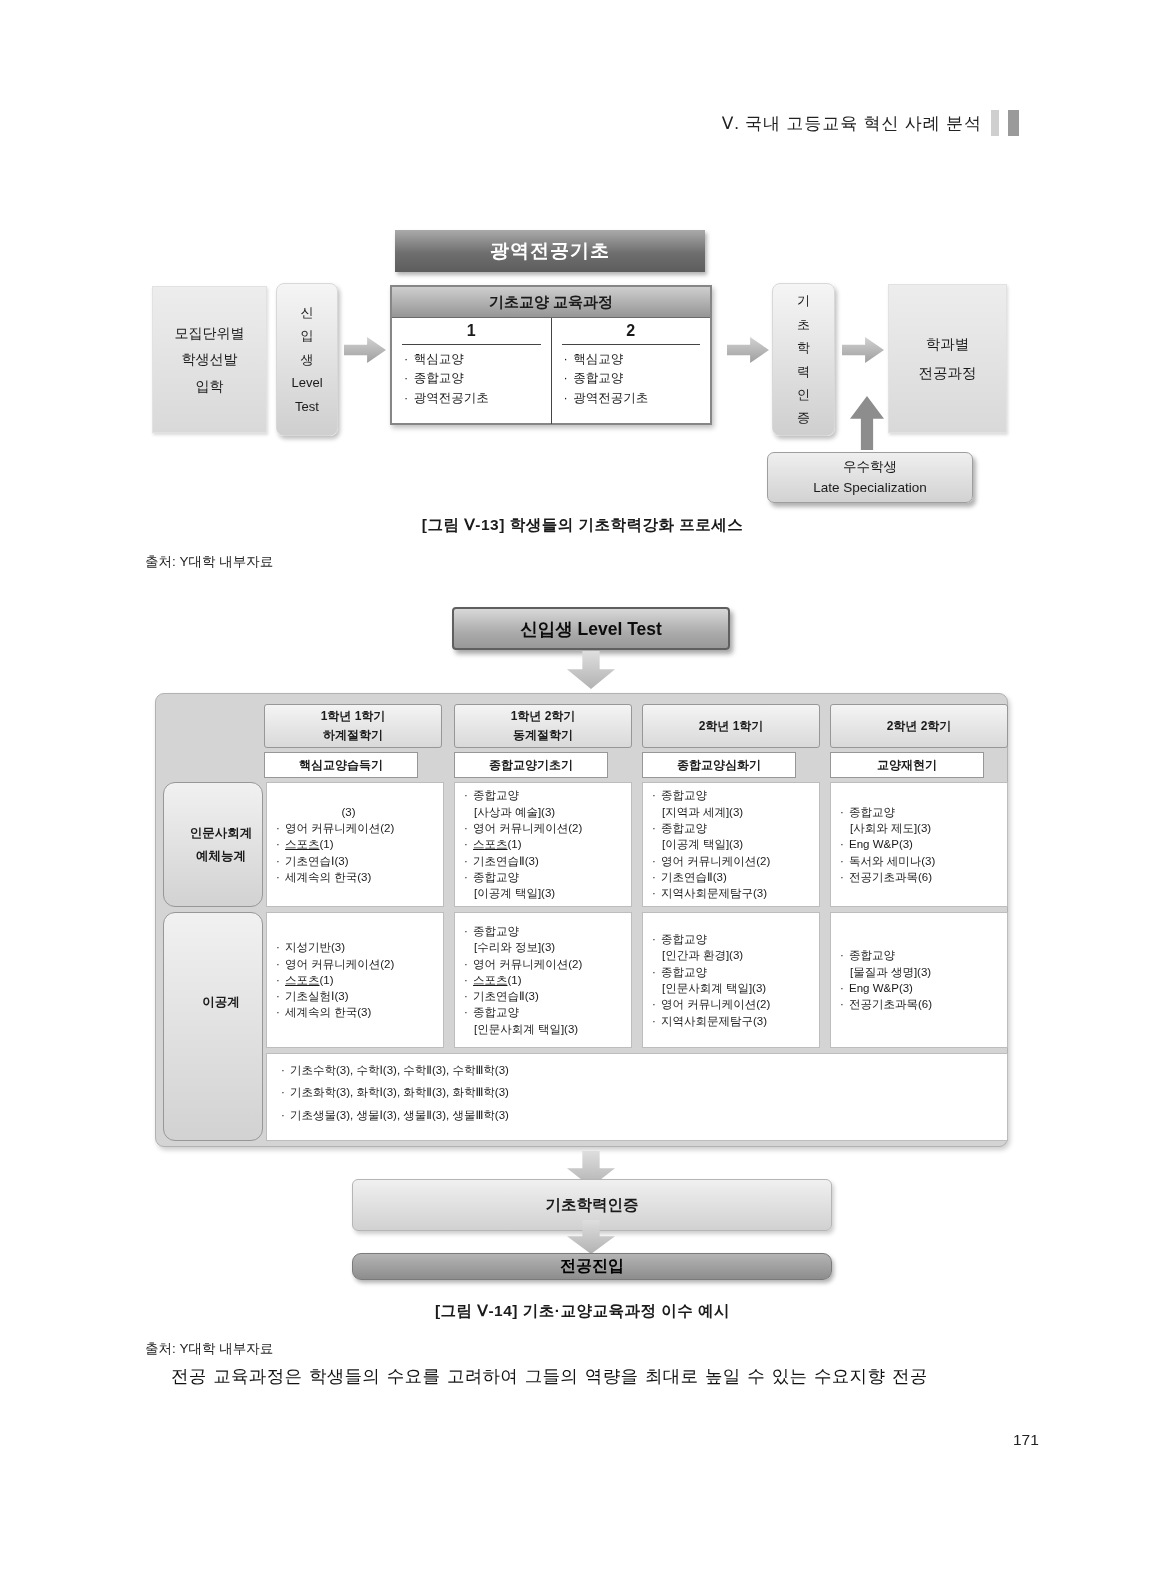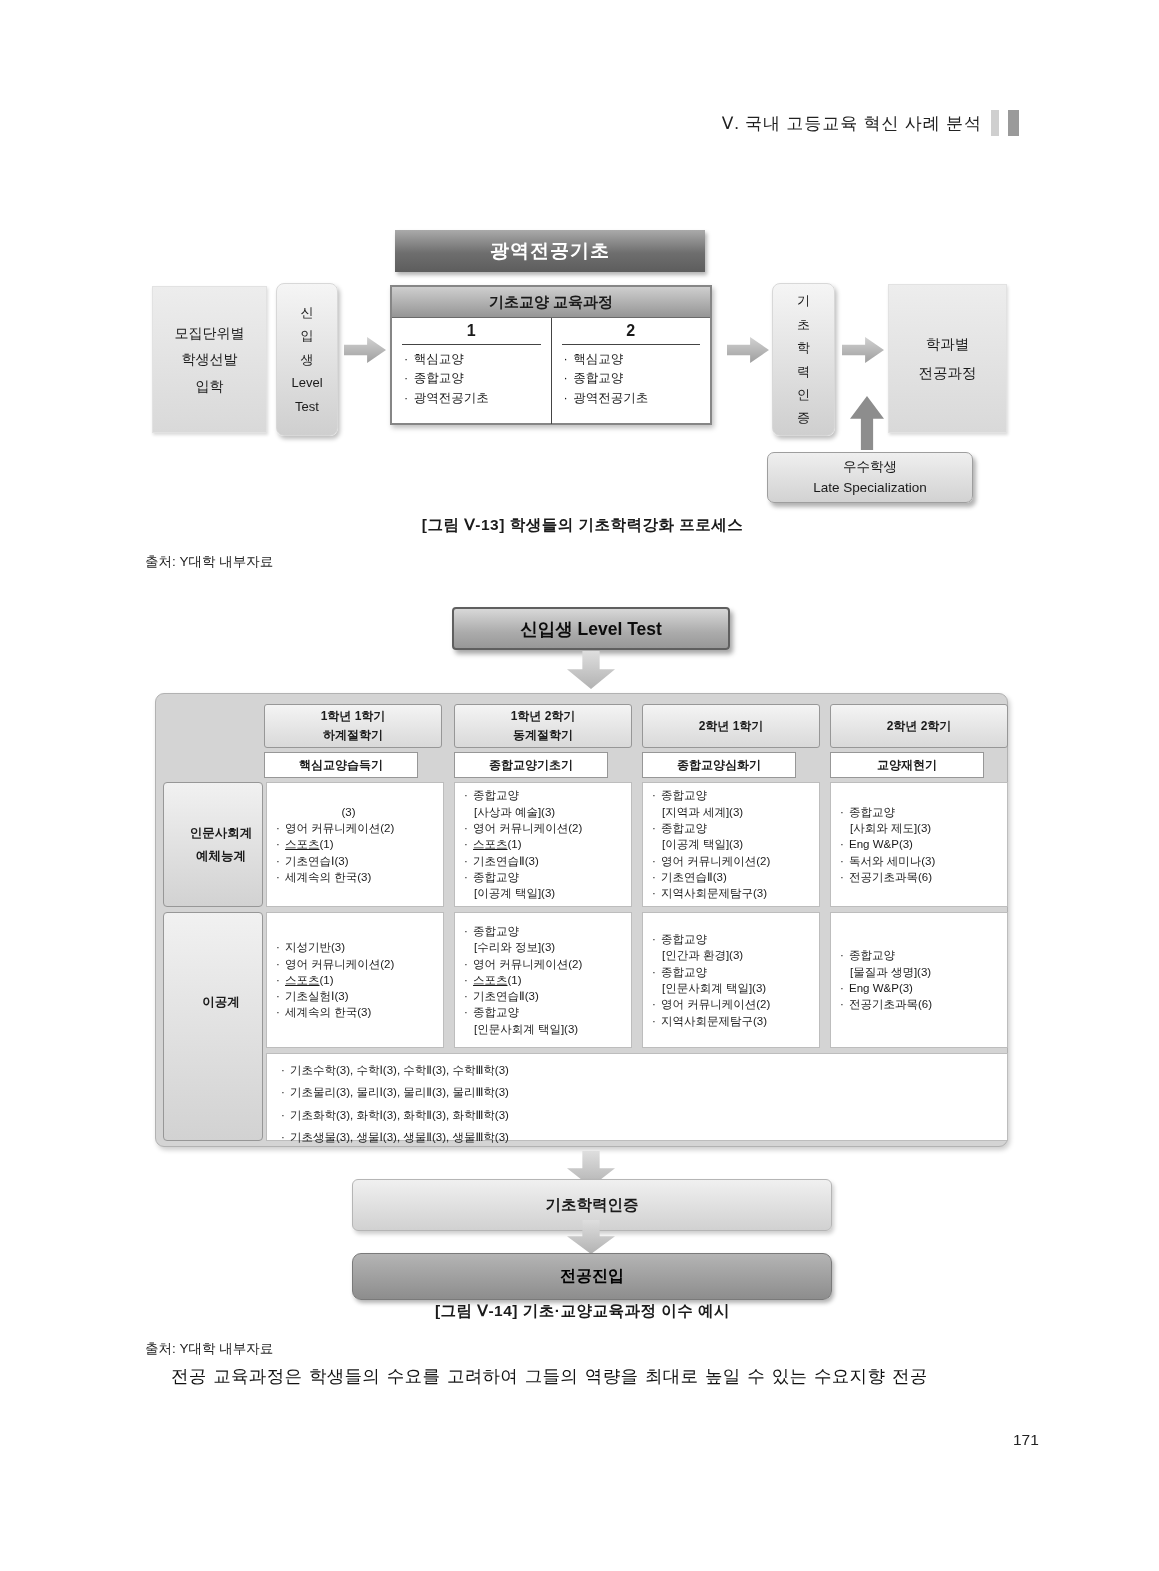--- a/index.html
+++ b/index.html
@@ -72,42 +72,42 @@
       border:1px solid #b2b2b2;border-radius:9px;box-shadow:2px 3px 5px rgba(0,0,0,.2);box-sizing:border-box;}
   .term{position:absolute;top:10px;width:178px;height:44px;box-sizing:border-box;
       background:linear-gradient(180deg,#f4f4f4,#d9d9d9);border:1px solid #979797;border-radius:3px;
       font-weight:bold;font-size:12px;line-height:1.55;display:flex;flex-direction:column;
       align-items:center;justify-content:center;text-align:center;}
   .phase{position:absolute;top:58px;width:154px;height:26px;box-sizing:border-box;background:#ffffff;
       border:1px solid #979797;font-weight:bold;font-size:12px;display:flex;align-items:center;
       justify-content:center;}
   .t1{left:108px;} .t2{left:298px;} .t3{left:486px;} .t4{left:674px;}
   .rlabel{position:absolute;left:7px;width:100px;box-sizing:border-box;
-      background:linear-gradient(180deg,#f1f1f1,#d2d2d2);border:1px solid #979797;border-radius:4px;
+      background:linear-gradient(180deg,#f1f1f1,#d2d2d2);border:1px solid #979797;border-radius:12px;
       font-weight:bold;font-size:12.5px;line-height:1.8;display:flex;flex-direction:column;
       align-items:center;justify-content:center;text-align:center;padding-left:16px;}
   .l1{top:88px;height:125px;}
   .l2{top:218px;height:229px;padding-top:78px;justify-content:flex-start;}
   .cell{position:absolute;width:178px;box-sizing:border-box;background:#ffffff;border:1px solid #bdbdbd;
       display:flex;flex-direction:column;justify-content:center;padding:2px 4px 2px 9px;
       font-size:11.5px;line-height:1.42;}
   .r1{top:88px;height:125px;} .r2{top:218px;height:136px;}
   .cc1{left:110px;} .cc2{left:298px;} .cc3{left:486px;} .cc4{left:674px;}
   .cell .ind{padding-left:10px;}
   .cell .ctr{text-align:center;padding-right:18px;}
   .blt{margin-right:2px;}
   .ul{text-decoration:underline;}
   .spanrow{position:absolute;left:110px;top:359px;width:742px;height:88px;box-sizing:border-box;
       background:#ffffff;border:1px solid #bdbdbd;padding:5px 0 0 14px;font-size:11.5px;line-height:1.95;}
 
   .bar{position:absolute;left:352px;width:480px;display:flex;align-items:center;justify-content:center;
       font-weight:bold;box-sizing:border-box;}
   .certbar{top:1179px;height:52px;background:linear-gradient(180deg,#f0f0f0,#d1d1d1);
       border:1px solid #b5b5b5;border-radius:6px;font-size:15.5px;box-shadow:2px 3px 4px rgba(0,0,0,.2);}
-  .majbar{top:1253px;height:47px;background:linear-gradient(180deg,#b4b4b4,#8d8d8d);
+  .majbar{top:1253px;height:27px;background:linear-gradient(180deg,#b4b4b4,#8d8d8d);
       border:1px solid #7a7a7a;border-radius:9px;font-size:16px;color:#000;
       box-shadow:2px 3px 4px rgba(0,0,0,.3);}
 
   .para{position:absolute;left:145px;top:1364px;width:877px;font-family:"Liberation Serif",serif;
       font-size:17.5px;color:#111;text-indent:26px;letter-spacing:.3px;word-spacing:2px;
       text-align:justify;}
   .pgnum{position:absolute;left:1013px;top:1431px;font-size:15.5px;color:#222;}
 </style>
 </head>
 <body>
@@ -272,21 +272,20 @@
       </div>
     <div class="cell r2 cc4">
         <div class=""><span class="blt">· </span><span>종합교양</span></div>
         <div class="ind "><span>[물질과 생명](3)</span></div>
         <div class=""><span class="blt">· </span><span>Eng W&amp;P(3)</span></div>
         <div class=""><span class="blt">· </span><span>전공기초과목(6)</span></div>
       </div>
 
     <div class="spanrow">
         <div class=""><span class="blt">· </span><span>기초수학(3), 수학Ⅰ(3), 수학Ⅱ(3), 수학Ⅲ학(3)</span></div>
-        <div class=""><span class="blt">· </span><span>기초물리(3), 물리Ⅰ(3), 물리Ⅱ(3), 물리Ⅲ학(3)</span></div>
         <div class=""><span class="blt">· </span><span>기초화학(3), 화학Ⅰ(3), 화학Ⅱ(3), 화학Ⅲ학(3)</span></div>
         <div class=""><span class="blt">· </span><span>기초생물(3), 생물Ⅰ(3), 생물Ⅱ(3), 생물Ⅲ학(3)</span></div>
       </div>
   </div>
 
   <div class="abs arr-d d2"></div>
   <div class="bar certbar">기초학력인증</div>
   <div class="abs arr-d d3"></div>
   <div class="bar majbar">전공진입</div>
 

